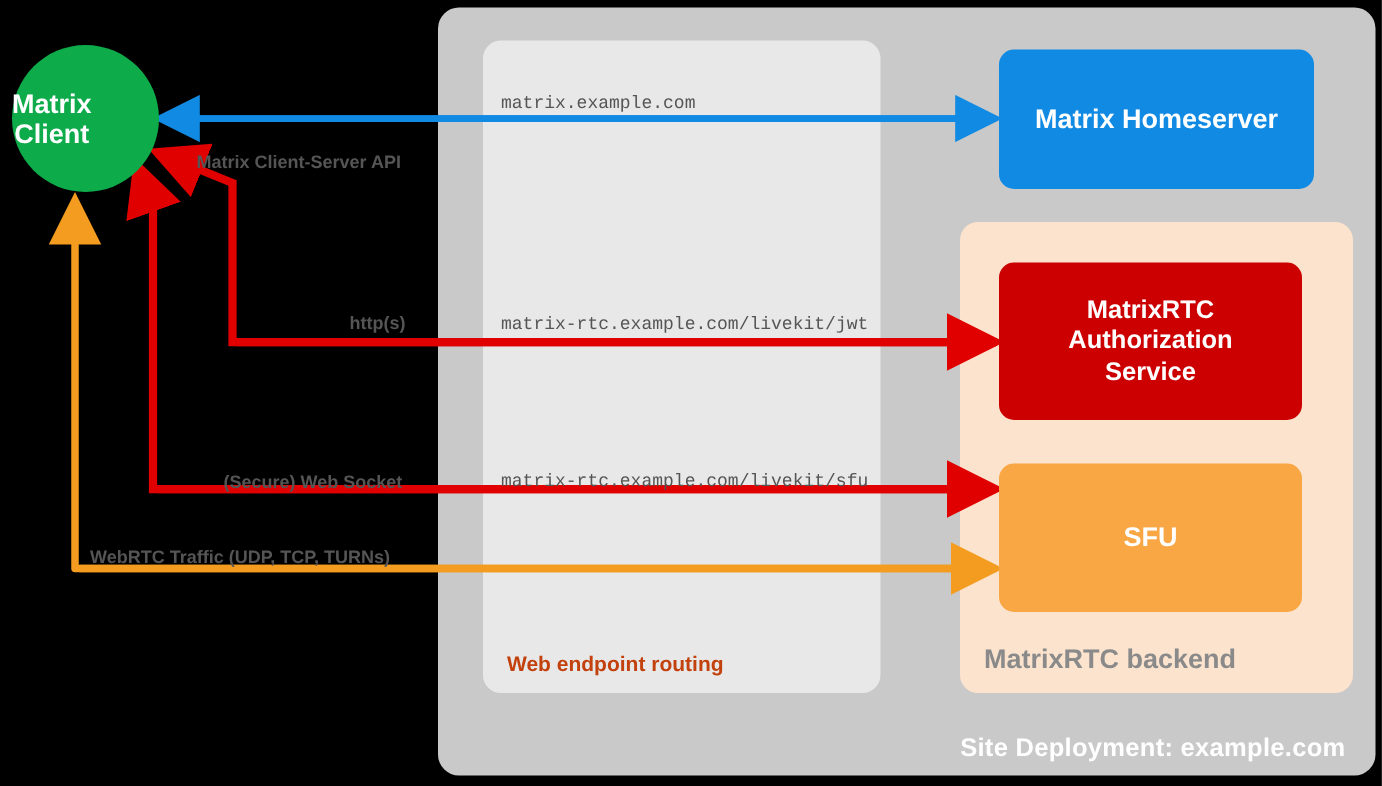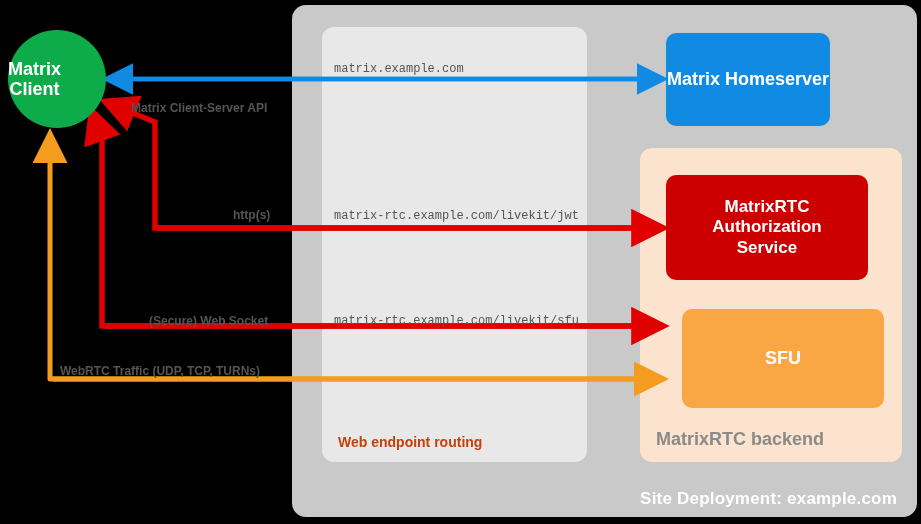--- a/index.html
+++ b/index.html
@@ -104,41 +104,40 @@
     text-align: center;
     color: #ffffff;
     font-weight: bold;
     border-radius: 10px;
     z-index: 5;
     line-height: 1.18;
   }
   .homeserver {
     left: 666px;
     top: 33px;
-    width: 164px;
+    width: 210px;
     height: 93px;
     background: #118ae3;
     font-size: 18px;
   }
   .authsvc {
     left: 666px;
     top: 175px;
     width: 202px;
     height: 105px;
     background: #cc0000;
     font-size: 17px;
   }
   .sfu {
     left: 666px;
     top: 309px;
     width: 202px;
     height: 99px;
     background: #f9a644;
     font-size: 18px;
-    margin-left: 16px;
   }
 
   
   .edge-label {
     position: absolute;
     font-size: 12px;
     font-weight: bold;
     color: #555555;
     white-space: nowrap;
     z-index: 4;

